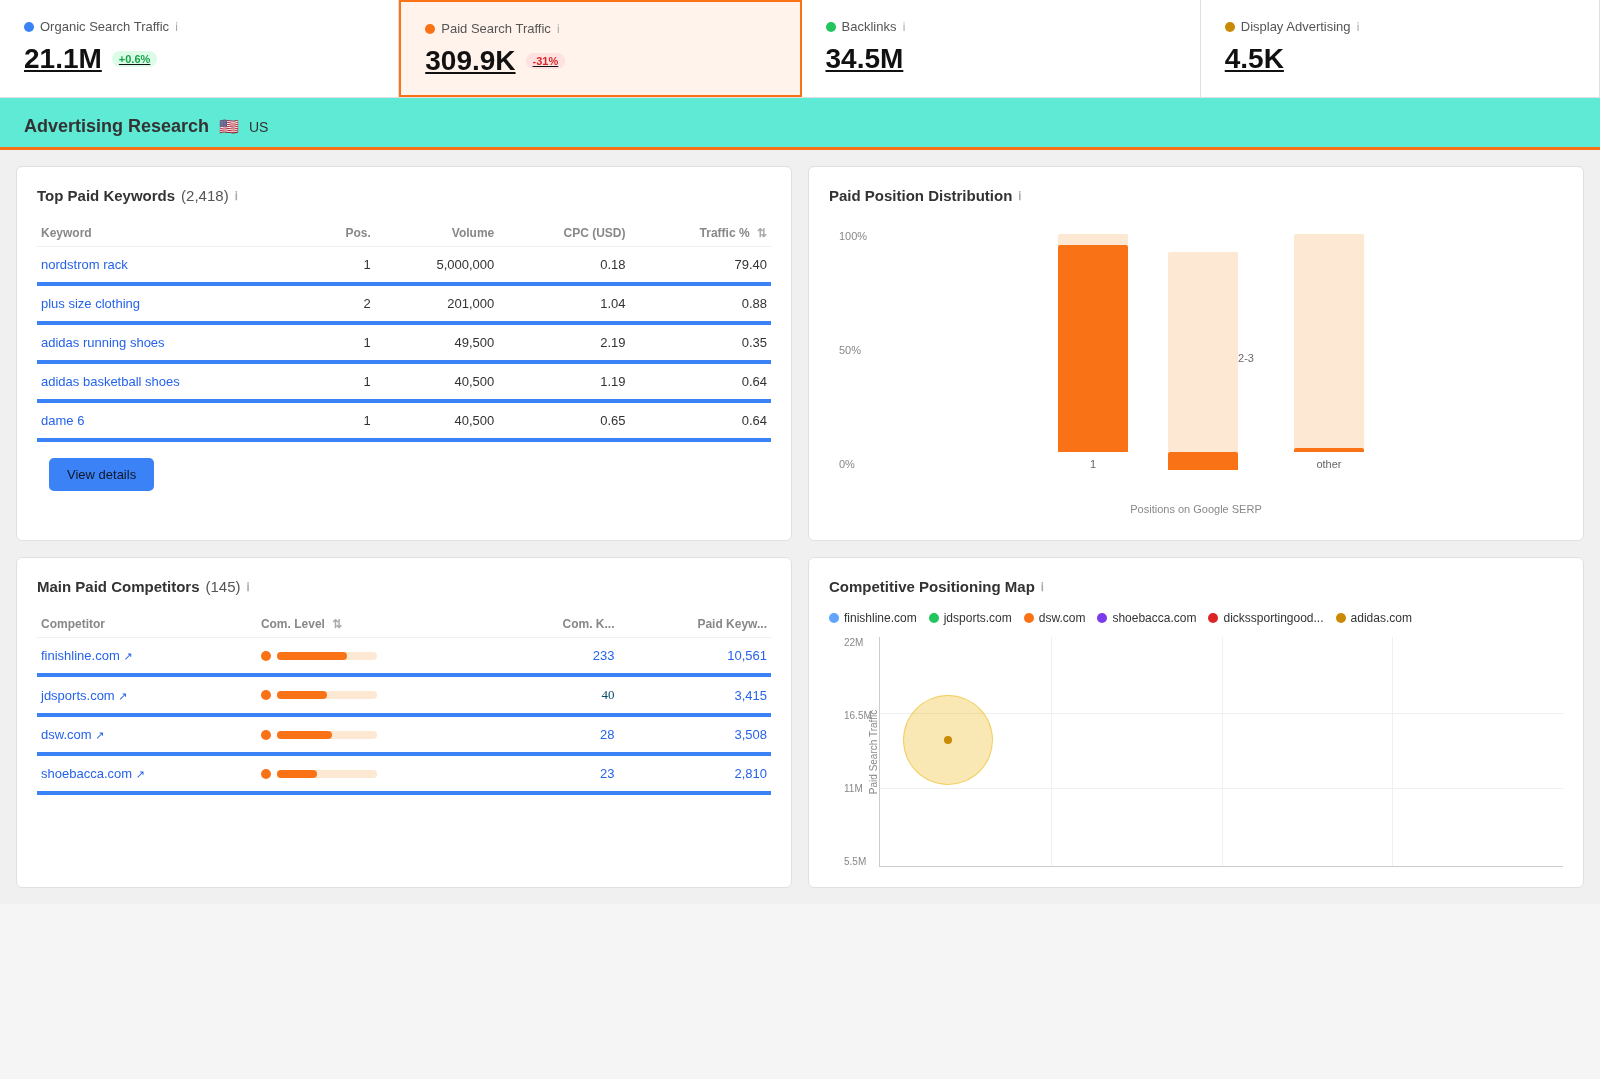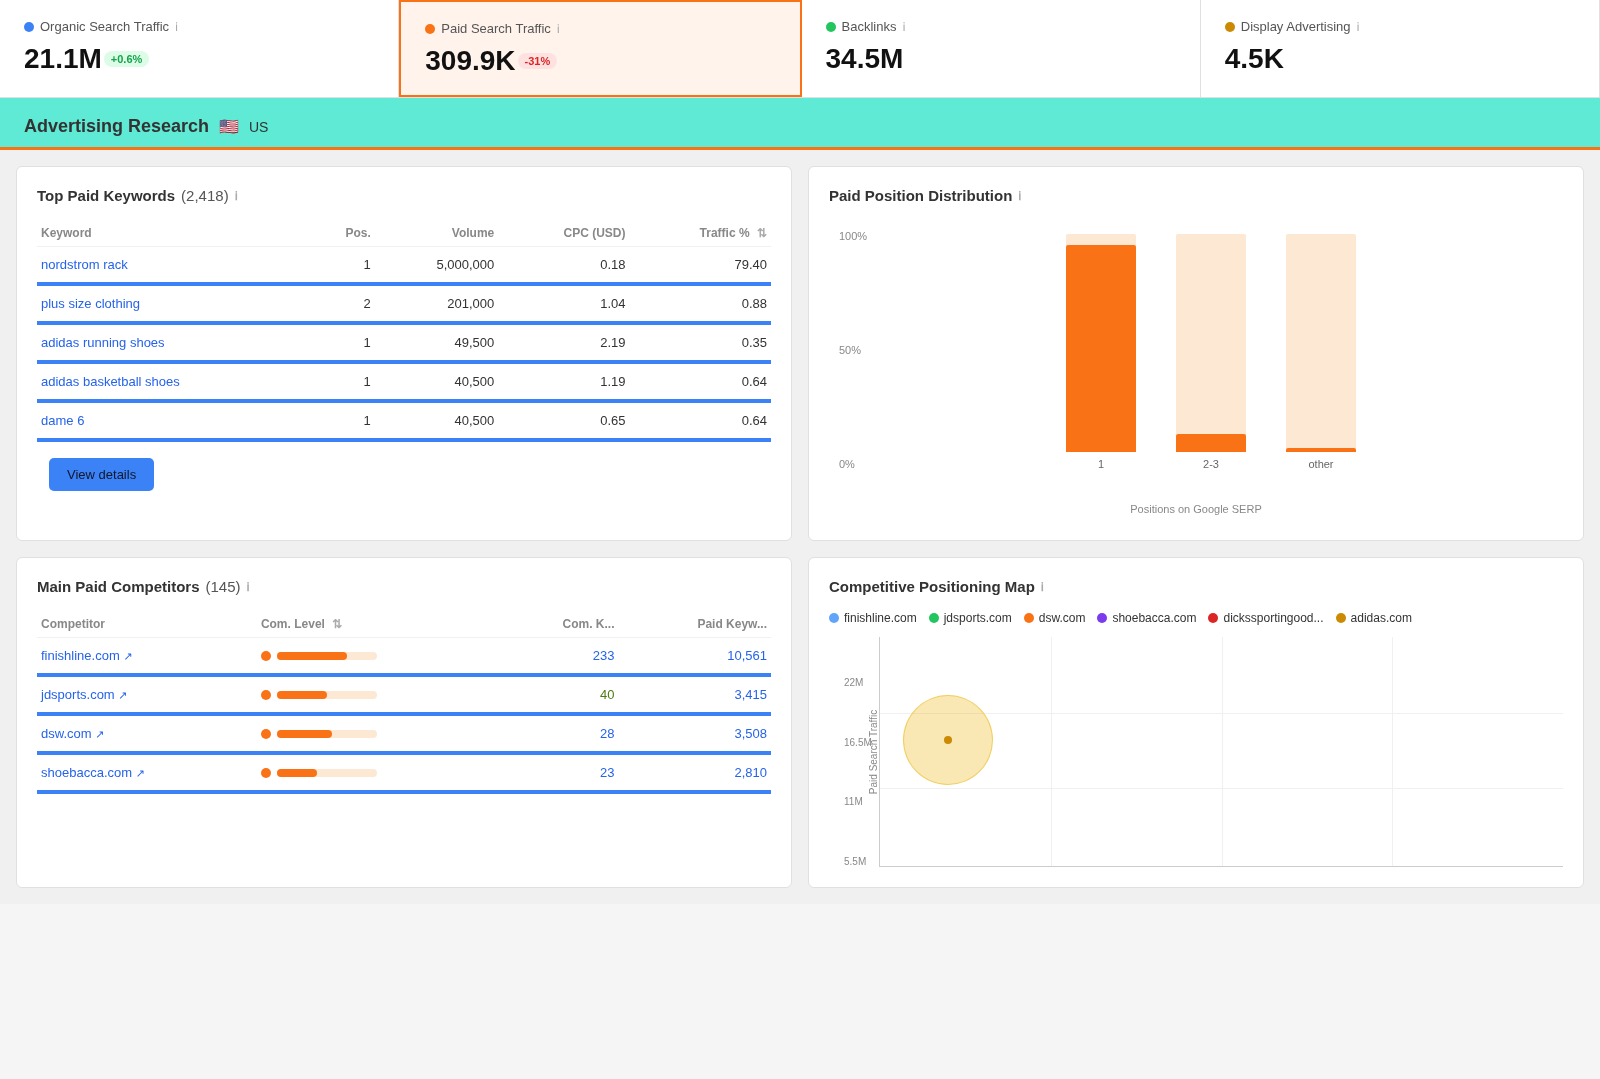--- a/index.html
+++ b/index.html
@@ -6,21 +6,21 @@
     body { font-family: Arial, sans-serif; background: #f5f5f5; color: #333; font-size: 14px; }
     .top-metrics { display: flex; gap: 0; background: #fff; border-bottom: 1px solid #e0e0e0; }
     .metric-card { flex: 1; padding: 18px 24px; border-right: 1px solid #e0e0e0; }
     .metric-card.active { background: #fff3ec; border: 2px solid #f97316; }
     .metric-label { display: flex; align-items: center; gap: 6px; color: #555; font-size: 13px; margin-bottom: 8px; }
     .dot { width: 10px; height: 10px; border-radius: 50%; display: inline-block; }
     .dot-blue { background: #3b82f6; }
     .dot-orange { background: #f97316; }
     .dot-green { background: #22c55e; }
     .dot-yellow { background: #ca8a04; }
-    .metric-value { font-size: 28px; font-weight: 700; color: #111; display: flex; align-items: center; gap: 2px; }
+    .metric-value { font-size: 28px; font-weight: 700; color: #111; display: flex; align-items: center; gap: 10px; text-decoration: underline; }
     .badge { font-size: 11px; padding: 2px 7px; border-radius: 12px; font-weight: 600; }
     .badge-green { background: #dcfce7; color: #16a34a; }
     .badge-red { background: #fee2e2; color: #dc2626; }
     .info-icon { color: #aaa; font-size: 12px; cursor: pointer; }
     .section-header { padding: 18px 24px 10px; display: flex; align-items: center; gap: 10px; background: #5eead4; }
     .section-title { font-size: 18px; font-weight: 700; }
     .section-divider { height: 3px; background: #f97316; margin: 0; }
     .main-content { padding: 16px; display: grid; grid-template-columns: 1fr 1fr; gap: 16px; background: #f0f0f0; }
     .card { background: #fff; border-radius: 6px; border: 1px solid #e0e0e0; padding: 20px; }
     .card-title { font-size: 15px; font-weight: 700; margin-bottom: 16px; display: flex; align-items: flex-start; gap: 6px; }
@@ -174,21 +174,21 @@
       <div style="display:flex;align-items:flex-end;height:100%;gap:40px;justify-content:center;">
 
         <div style="display:flex;flex-direction:column;align-items:center;">
           <div style="width:70px;height:230px;display:flex;flex-direction:column;justify-content:flex-end;position:relative;">
             <div style="width:70px;height:218px;background:#fde8d4;position:absolute;bottom:0;left:0;border-radius:2px 2px 0 0;"></div>
             <div style="width:70px;height:207px;background:#f97316;position:absolute;bottom:0;left:0;border-radius:2px 2px 0 0;"></div>
           </div>
           <span style="font-size:11px;color:#666;margin-top:6px;">1</span>
         </div>
 
-        <div style="display:flex;flex-direction:column;align-items:center;">
+        <div style="display:flex;flex-direction:row;align-items:center;">
           <div style="width:70px;height:230px;display:flex;flex-direction:column;justify-content:flex-end;position:relative;">
             <div style="width:70px;height:218px;background:#fde8d4;position:absolute;bottom:0;left:0;border-radius:2px 2px 0 0;"></div>
             <div style="width:70px;height:18px;background:#f97316;position:absolute;bottom:0;left:0;border-radius:2px 2px 0 0;"></div>
           </div>
           <span style="font-size:11px;color:#666;margin-top:6px;">2-3</span>
         </div>
 
         <div style="display:flex;flex-direction:column;align-items:center;">
           <div style="width:70px;height:230px;display:flex;flex-direction:column;justify-content:flex-end;position:relative;">
             <div style="width:70px;height:218px;background:#fde8d4;position:absolute;bottom:0;left:0;border-radius:2px 2px 0 0;"></div>
@@ -237,21 +237,21 @@
           <tr>
     <td class="link">jdsports.com <span style="font-size:11px;">↗</span></td>
     <td>
       <div class="comp-level-cell">
         <span class="comp-dot"></span>
         <div class="com-level-bar">
                   <div class="com-level-fill" style="width:50%"></div>
                 </div>
       </div>
     </td>
-    <td class="right" style="color:#4d7c0f;">40</td>
+    <td class="right" style="color:#0c4a6e;font-family:Liberation Serif, serif;">40</td>
     <td class="right" style="color:#2563eb;">3,415</td>
   </tr>
           <tr>
     <td class="link">dsw.com <span style="font-size:11px;">↗</span></td>
     <td>
       <div class="comp-level-cell">
         <span class="comp-dot"></span>
         <div class="com-level-bar">
                   <div class="com-level-fill" style="width:55%"></div>
                 </div>
@@ -305,21 +305,21 @@
         </div>
         <div class="legend-item">
           <span class="legend-dot" style="background:#ca8a04;"></span>
           <span>adidas.com</span>
         </div>
       </div>
     <div style="position:relative;margin-left:50px;height:230px;">
 
       <div style="position:absolute;left:-48px;top:50%;transform:translateY(-50%) rotate(-90deg);font-size:10px;color:#888;white-space:nowrap;">Paid Search Traffic</div>
 
-      <div style="position:absolute;left:-35px;top:0;bottom:0;display:flex;flex-direction:column;justify-content:space-between;font-size:10px;color:#888;margin-top:40px;">
+      <div style="position:absolute;left:-35px;top:0;bottom:0;display:flex;flex-direction:column;justify-content:space-between;font-size:10px;color:#888;">
         <span>22M</span>
         <span>16.5M</span>
         <span>11M</span>
         <span>5.5M</span>
       </div>
 
       <div style="position:relative;border-left:1px solid #ccc;border-bottom:1px solid #ccc;height:100%;width:100%;">
 
         <div style="position:absolute;top:33%;left:0;right:0;height:1px;background:#f0f0f0;"></div>
         <div style="position:absolute;top:66%;left:0;right:0;height:1px;background:#f0f0f0;"></div>

